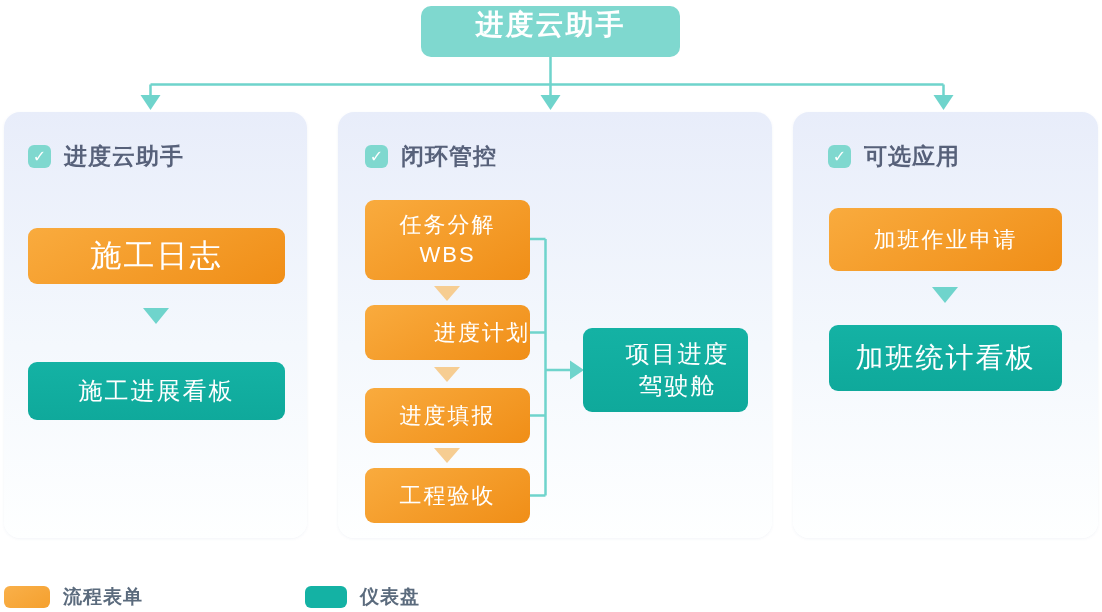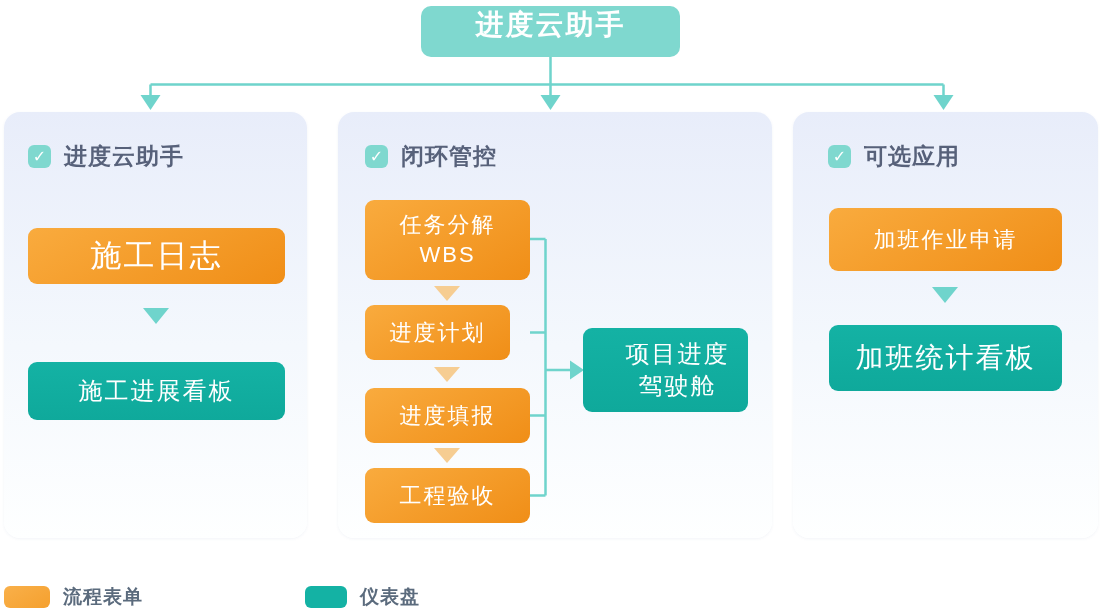--- a/index.html
+++ b/index.html
@@ -117,21 +117,21 @@
     <span class="checkbox">✓</span>
     <span class="panel-title">闭环管控</span>
   </div>
 
   <div class="node form n-mid" style="left:365px;top:200px;width:165px;height:80px;">
     <span>任务分解</span>
     <span>WBS</span>
   </div>
   <div class="tri-down tri-orange" style="left:434px;top:286px;"></div>
 
-  <div class="node form n-mid" style="left:365px;top:305px;width:145px;height:55px;">
+  <div class="node form n-mid" style="left:365px;top:305px;width:165px;height:55px;align-items:flex-end;">
     <span>进度计划</span>
   </div>
   <div class="tri-down tri-orange" style="left:434px;top:367px;"></div>
 
   <div class="node form n-mid" style="left:365px;top:388px;width:165px;height:55px;">
     <span>进度填报</span>
   </div>
   <div class="tri-down tri-orange" style="left:434px;top:448px;"></div>
 
   <div class="node form n-mid" style="left:365px;top:468px;width:165px;height:55px;">

